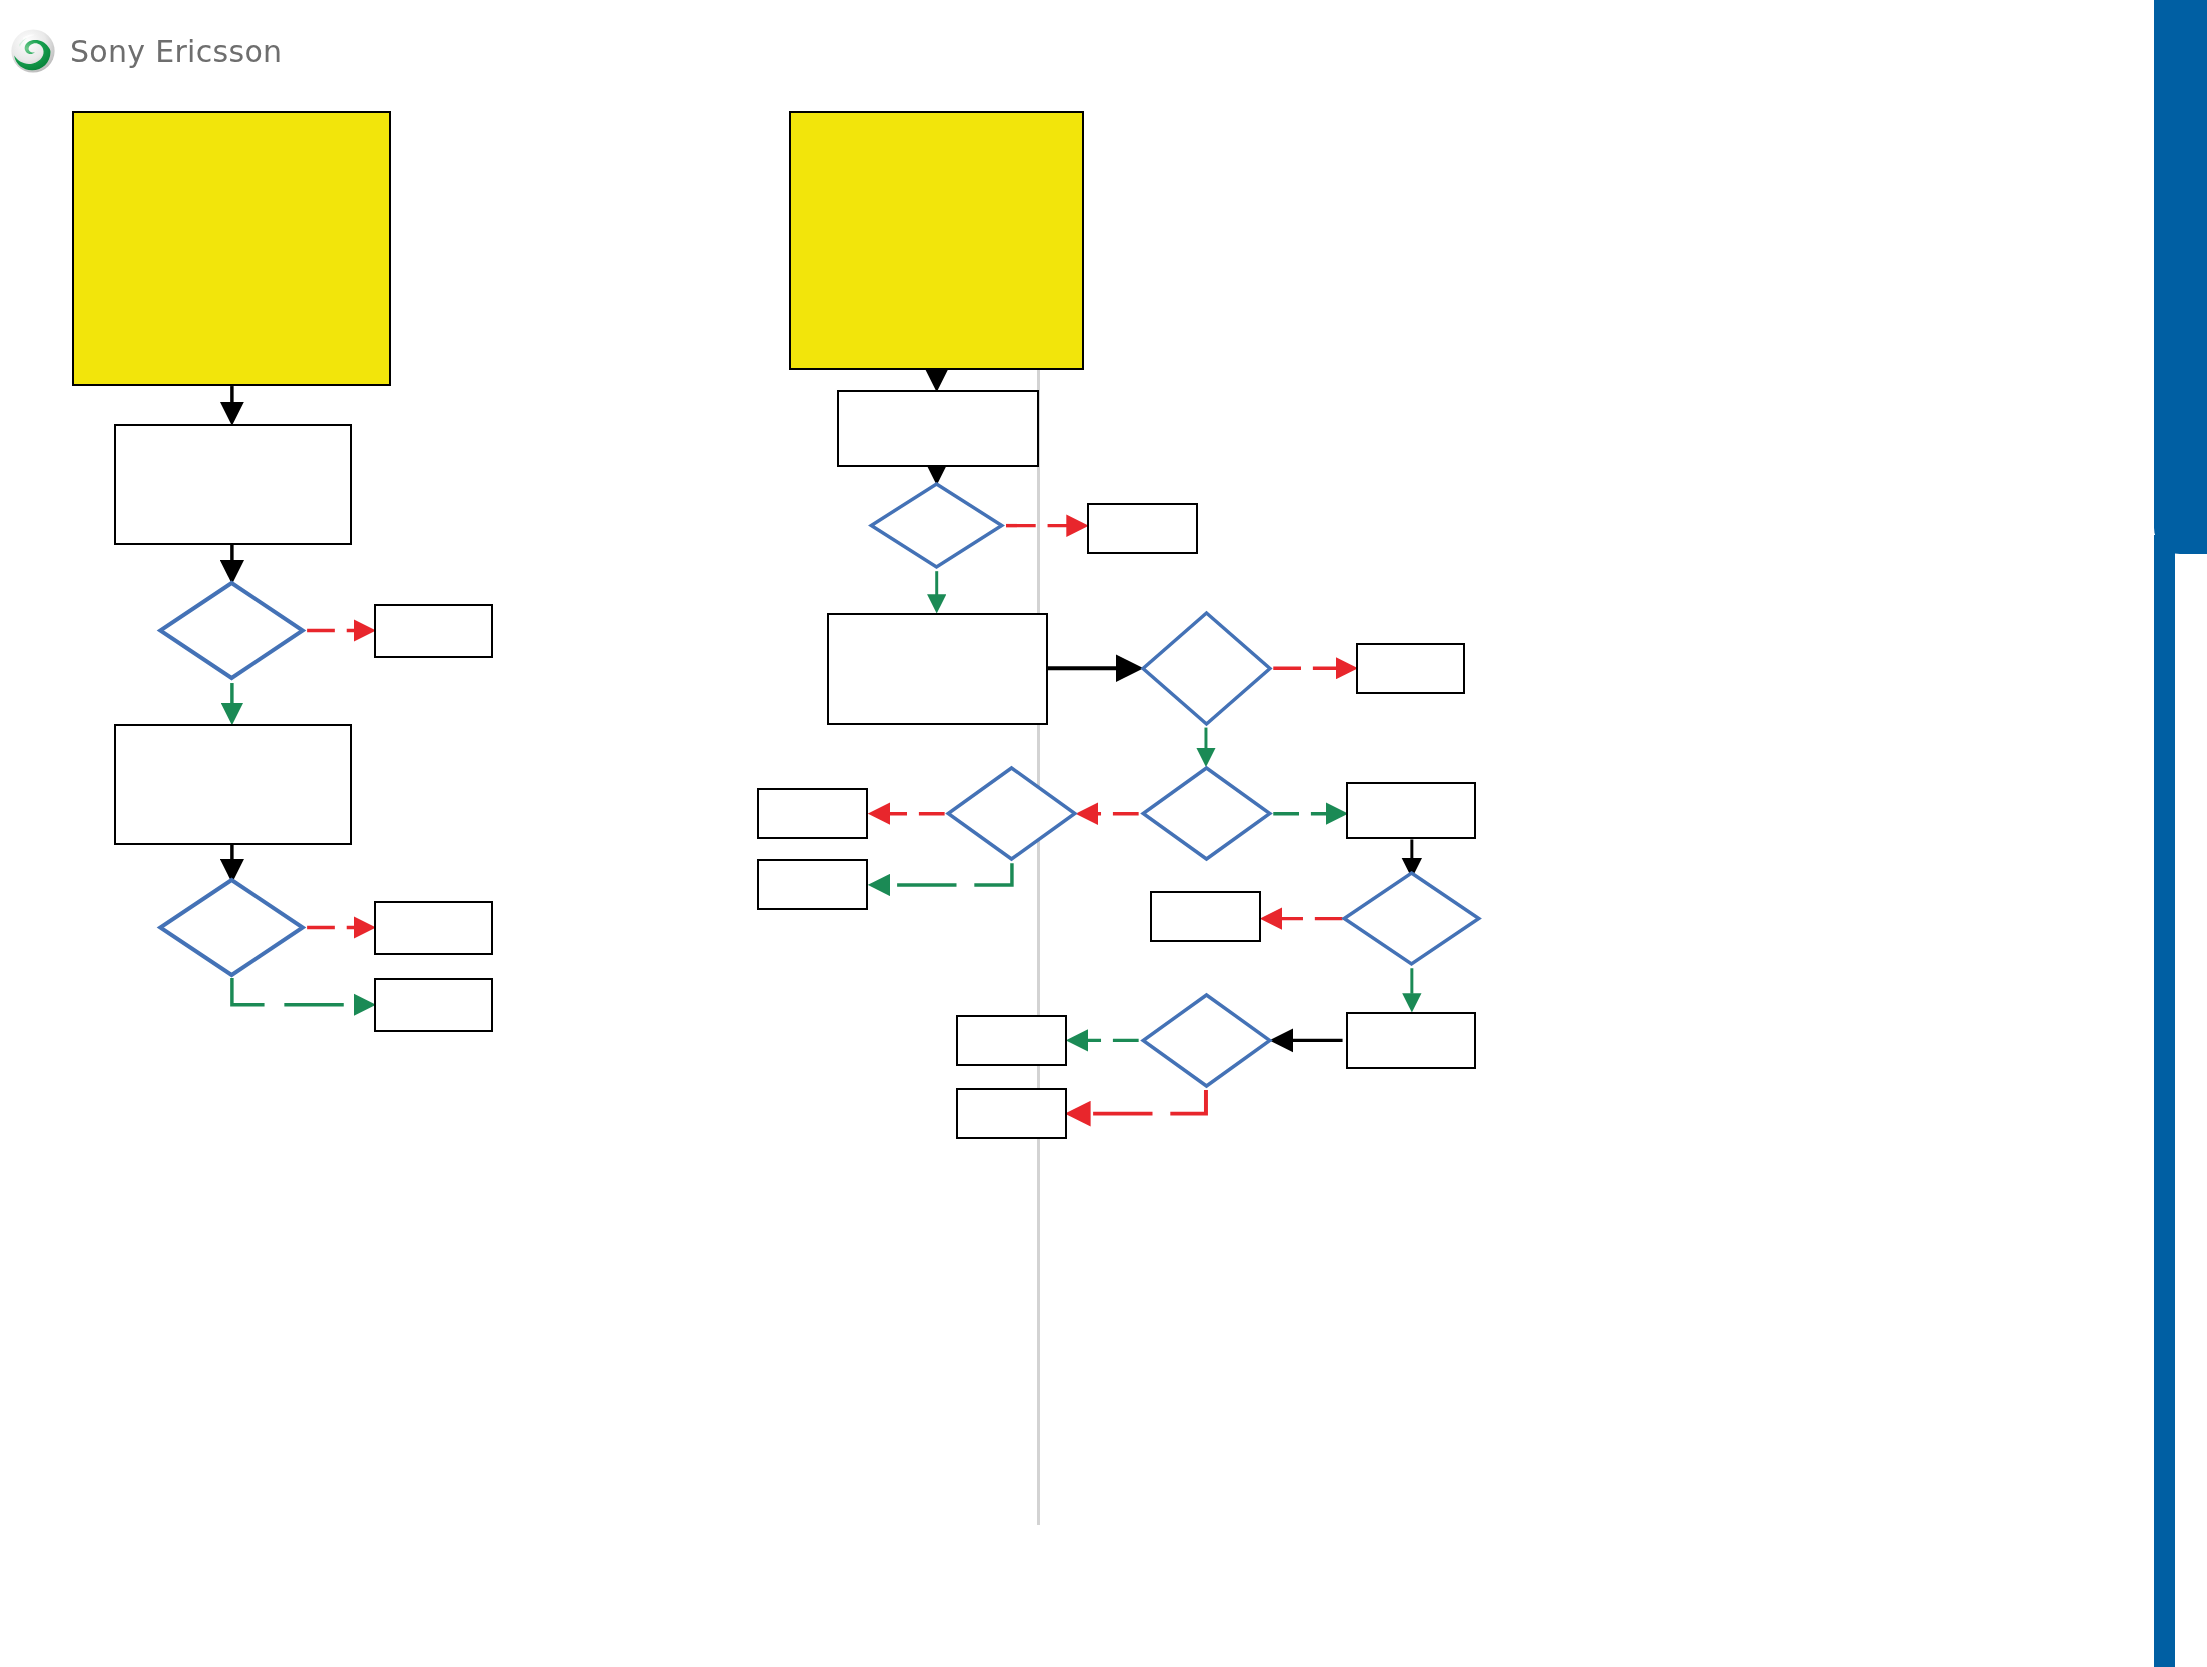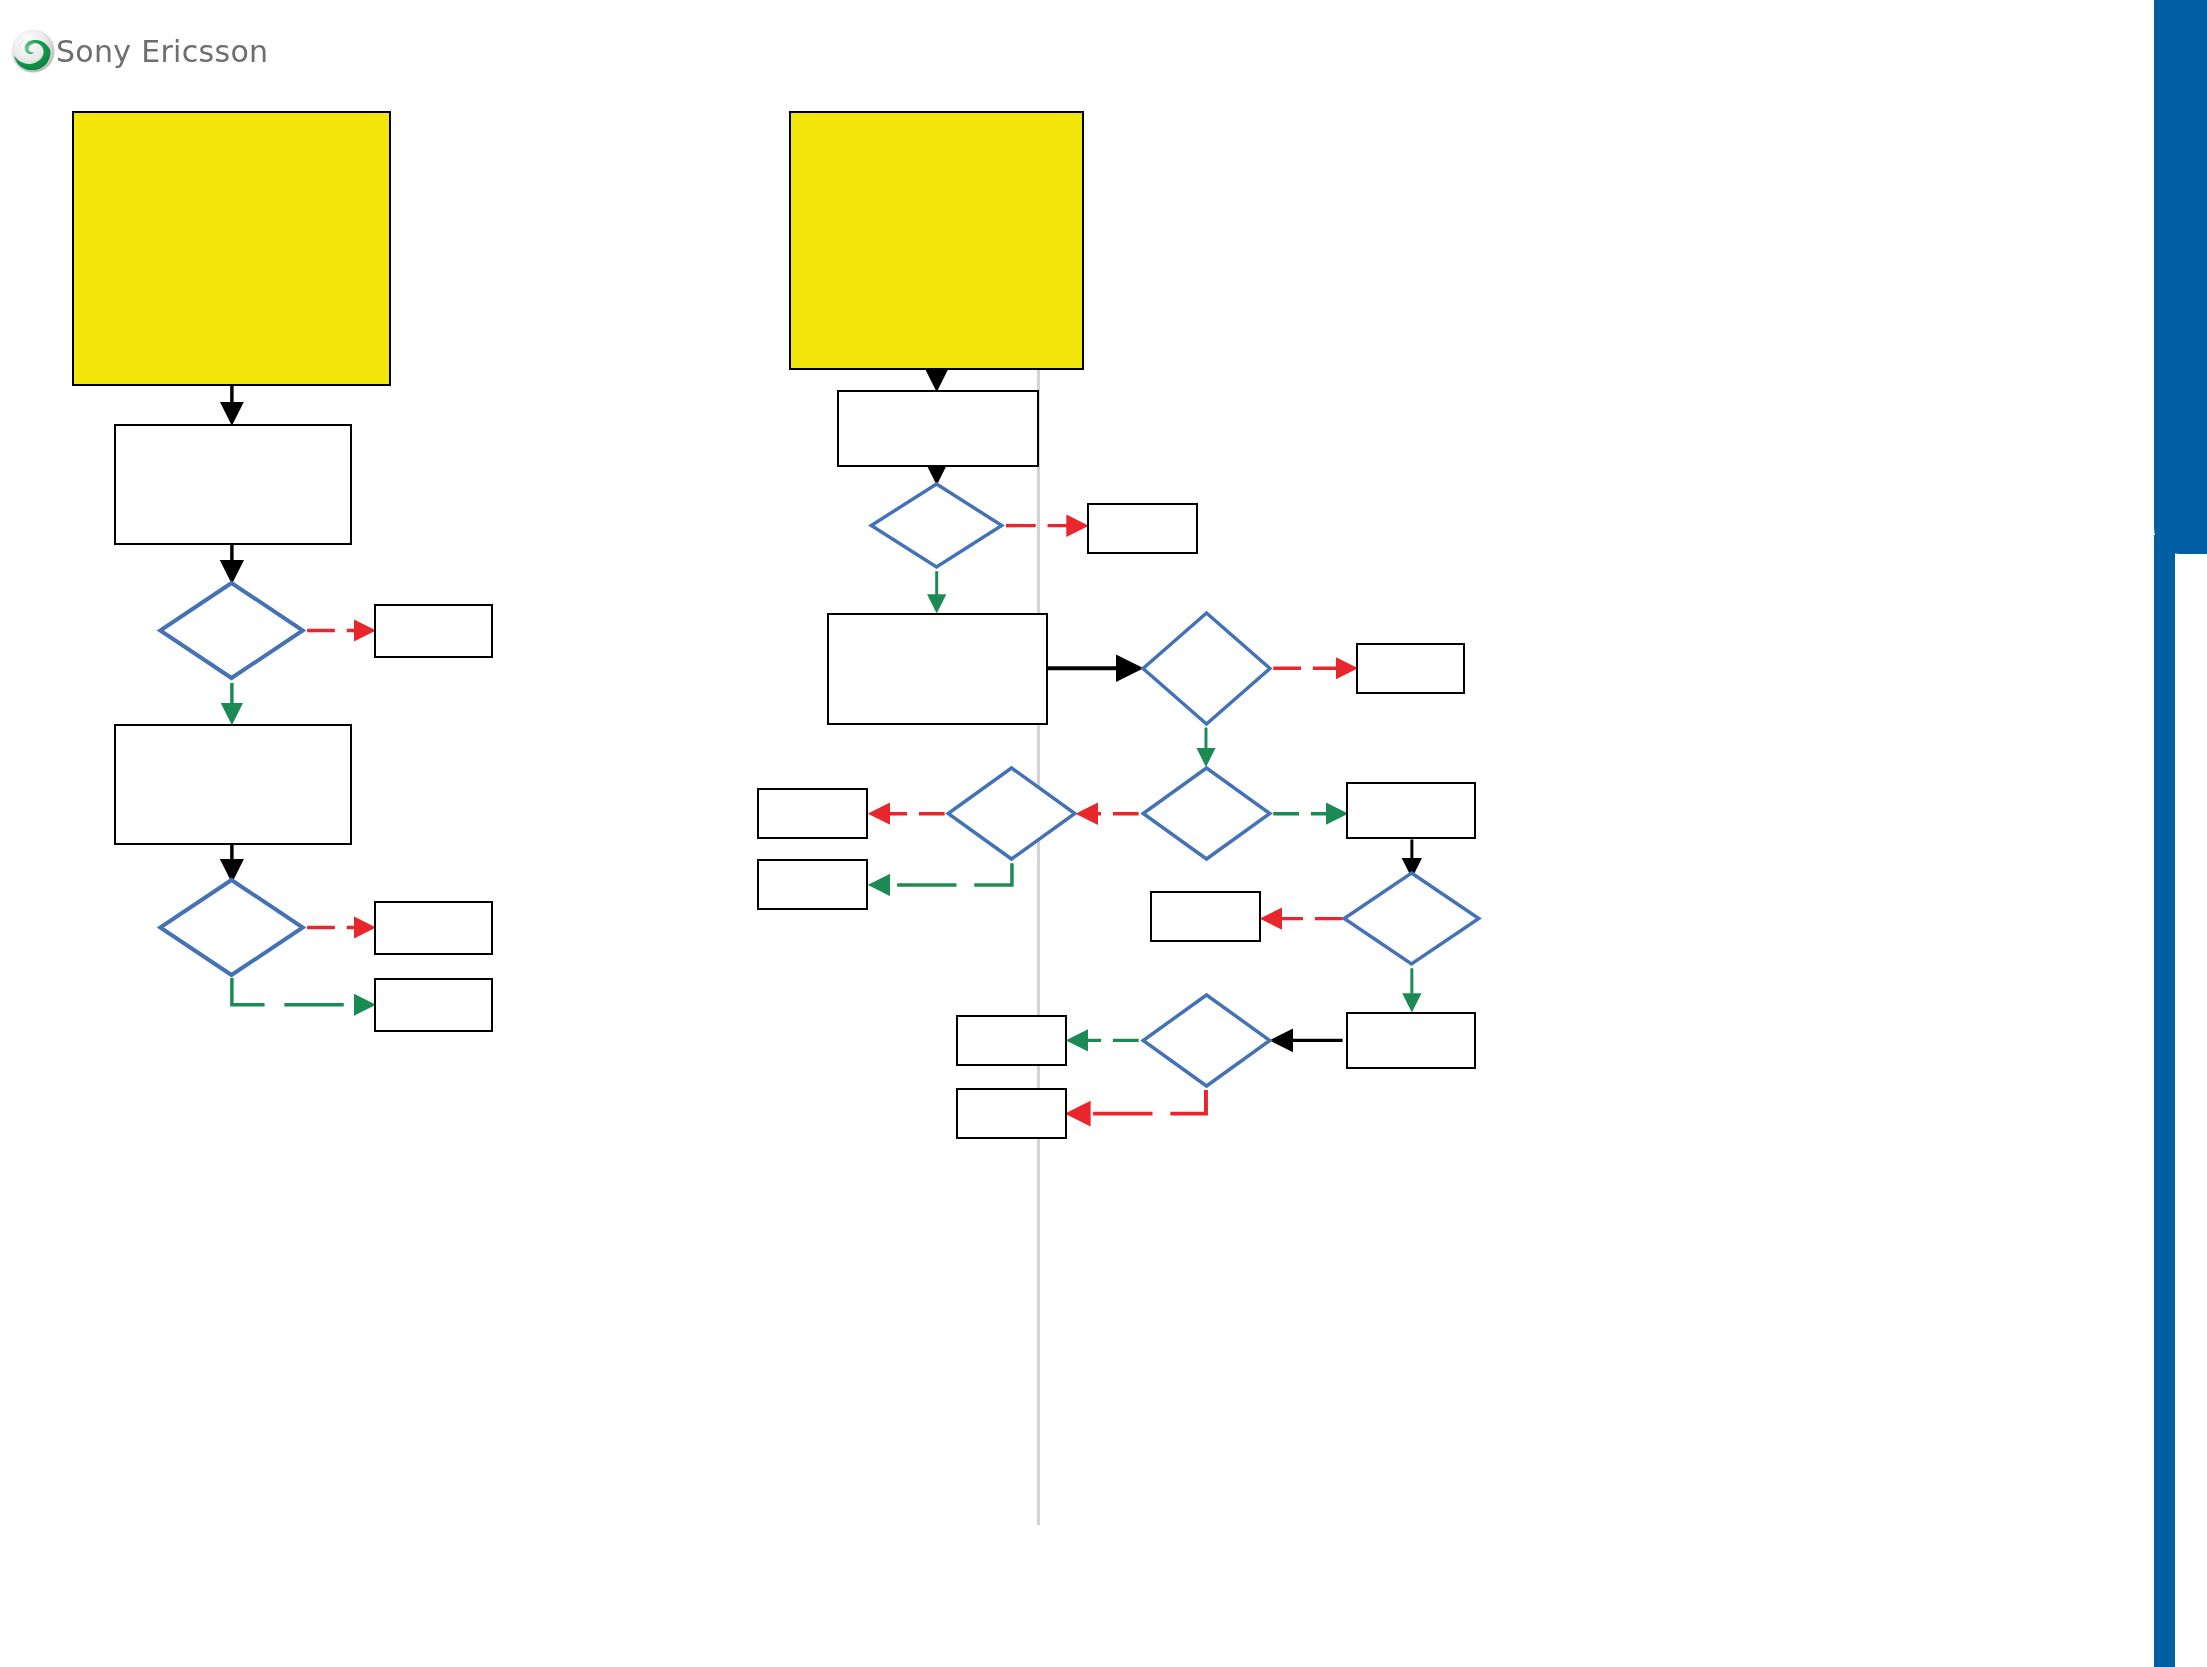--- a/index.html
+++ b/index.html
@@ -18,20 +18,21 @@
     overflow: hidden;
   }
 
   
   #brand {
     position: absolute;
     left: 10px;
     top: 28px;
     display: flex;
     align-items: center;
+    gap: 14px;
   }
   #brand-mark {
     width: 46px;
     height: 46px;
     flex: 0 0 auto;
   }
   #brand-name {
     font-family: "DejaVu Sans", sans-serif;
     font-size: 30px;
     font-weight: 400;

